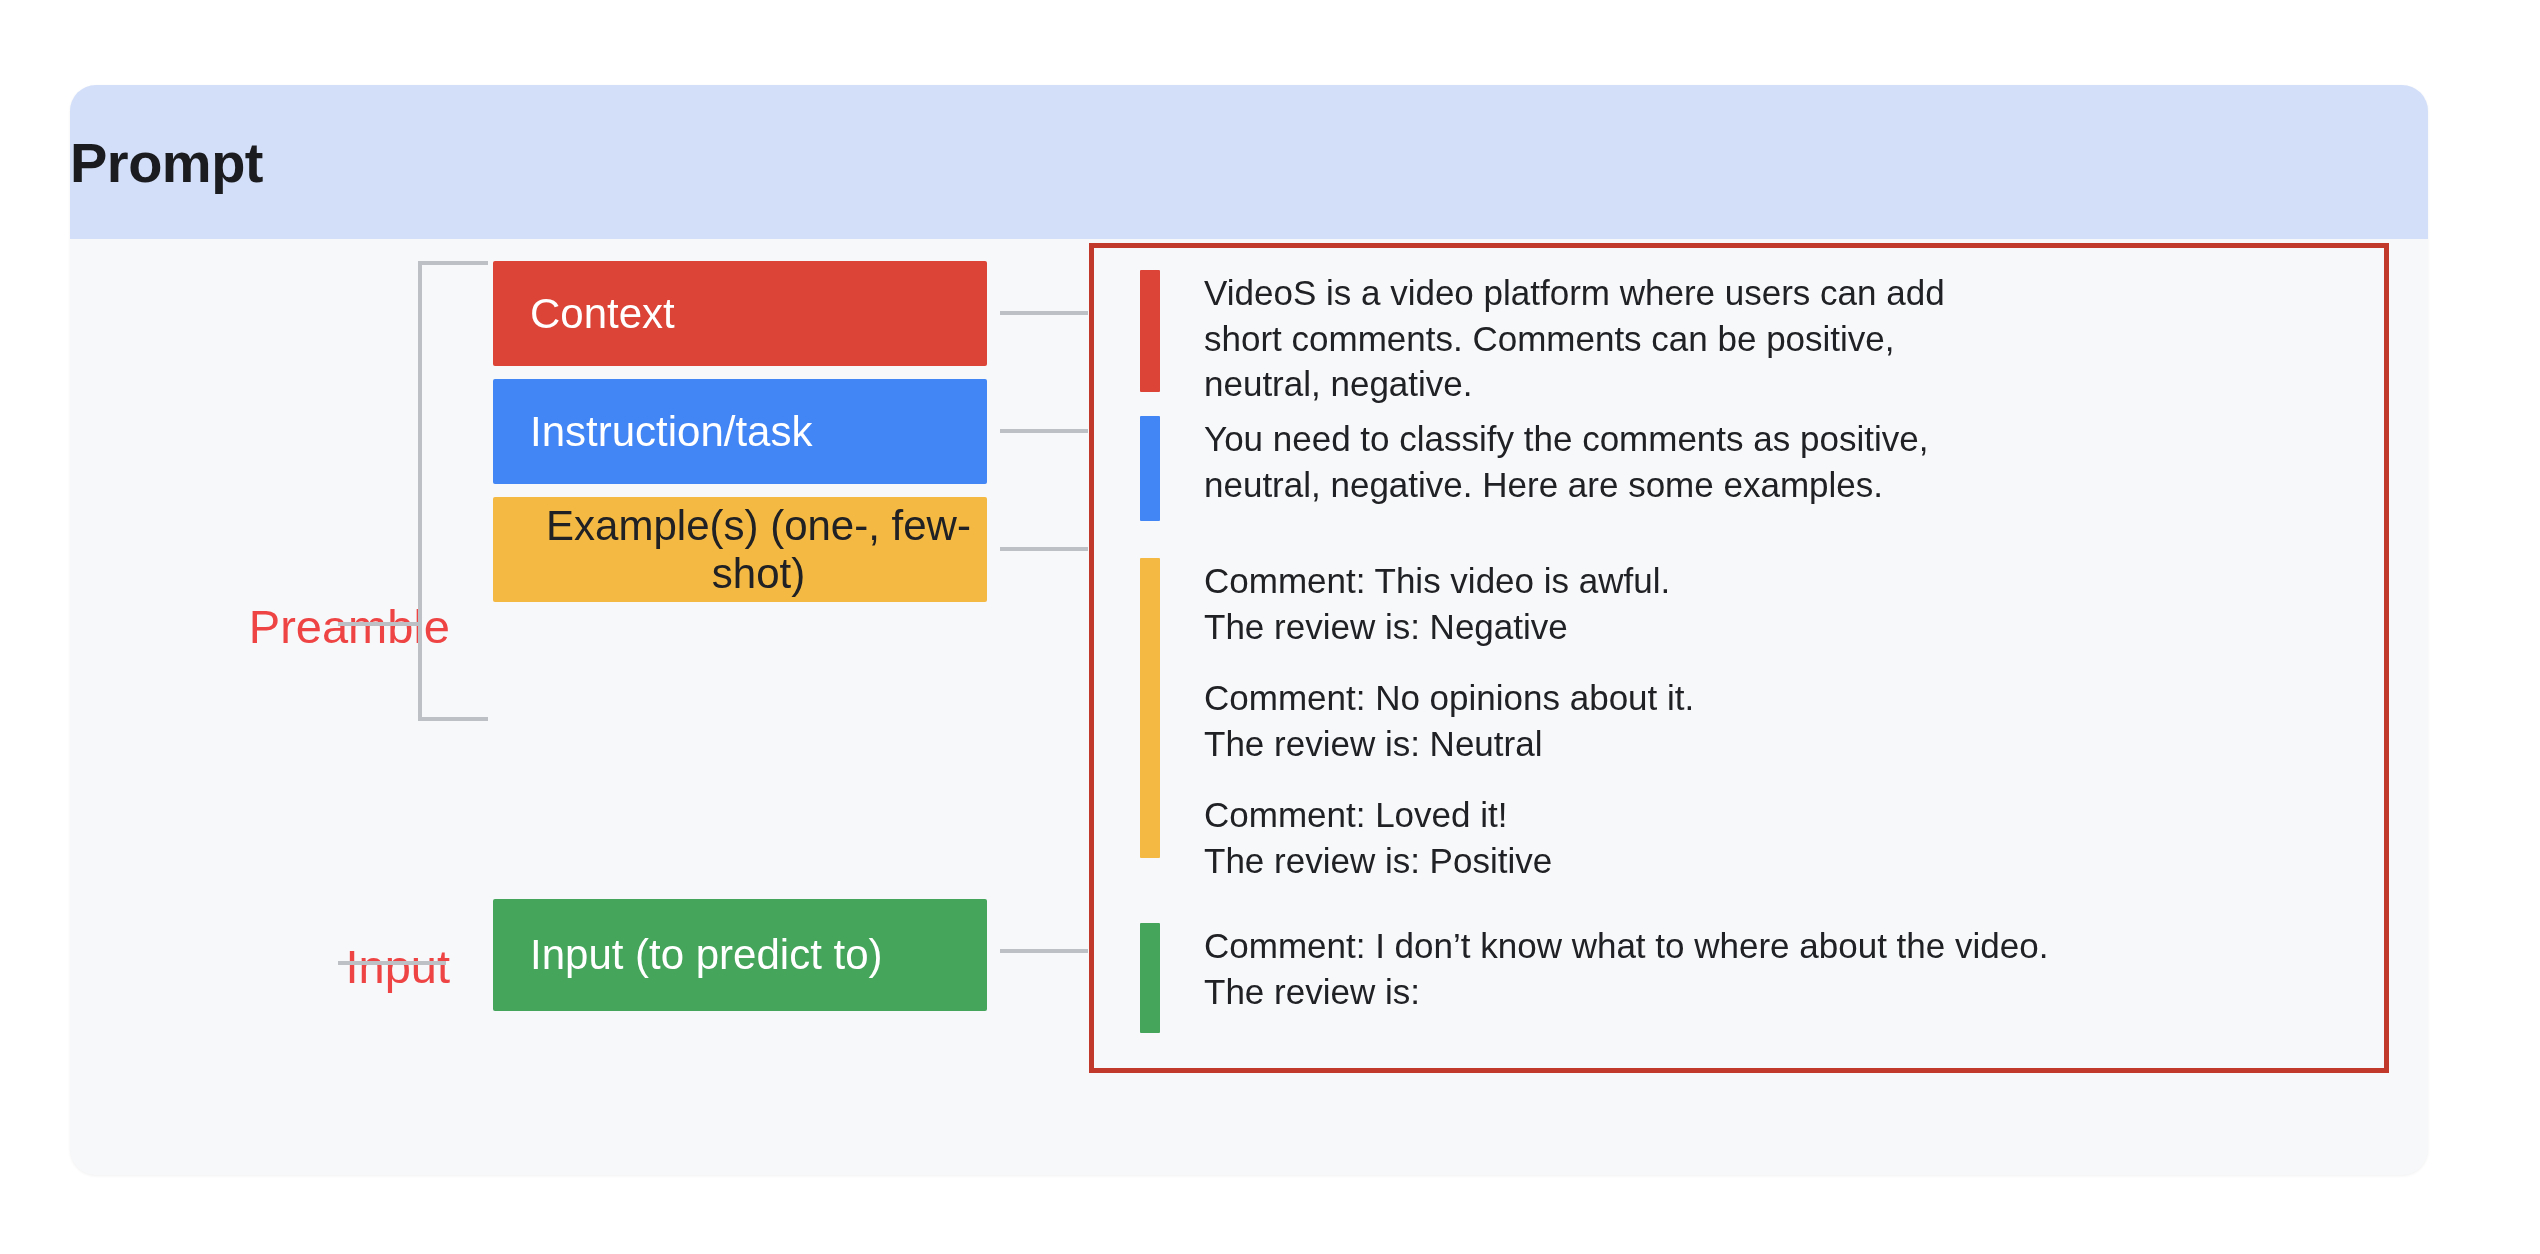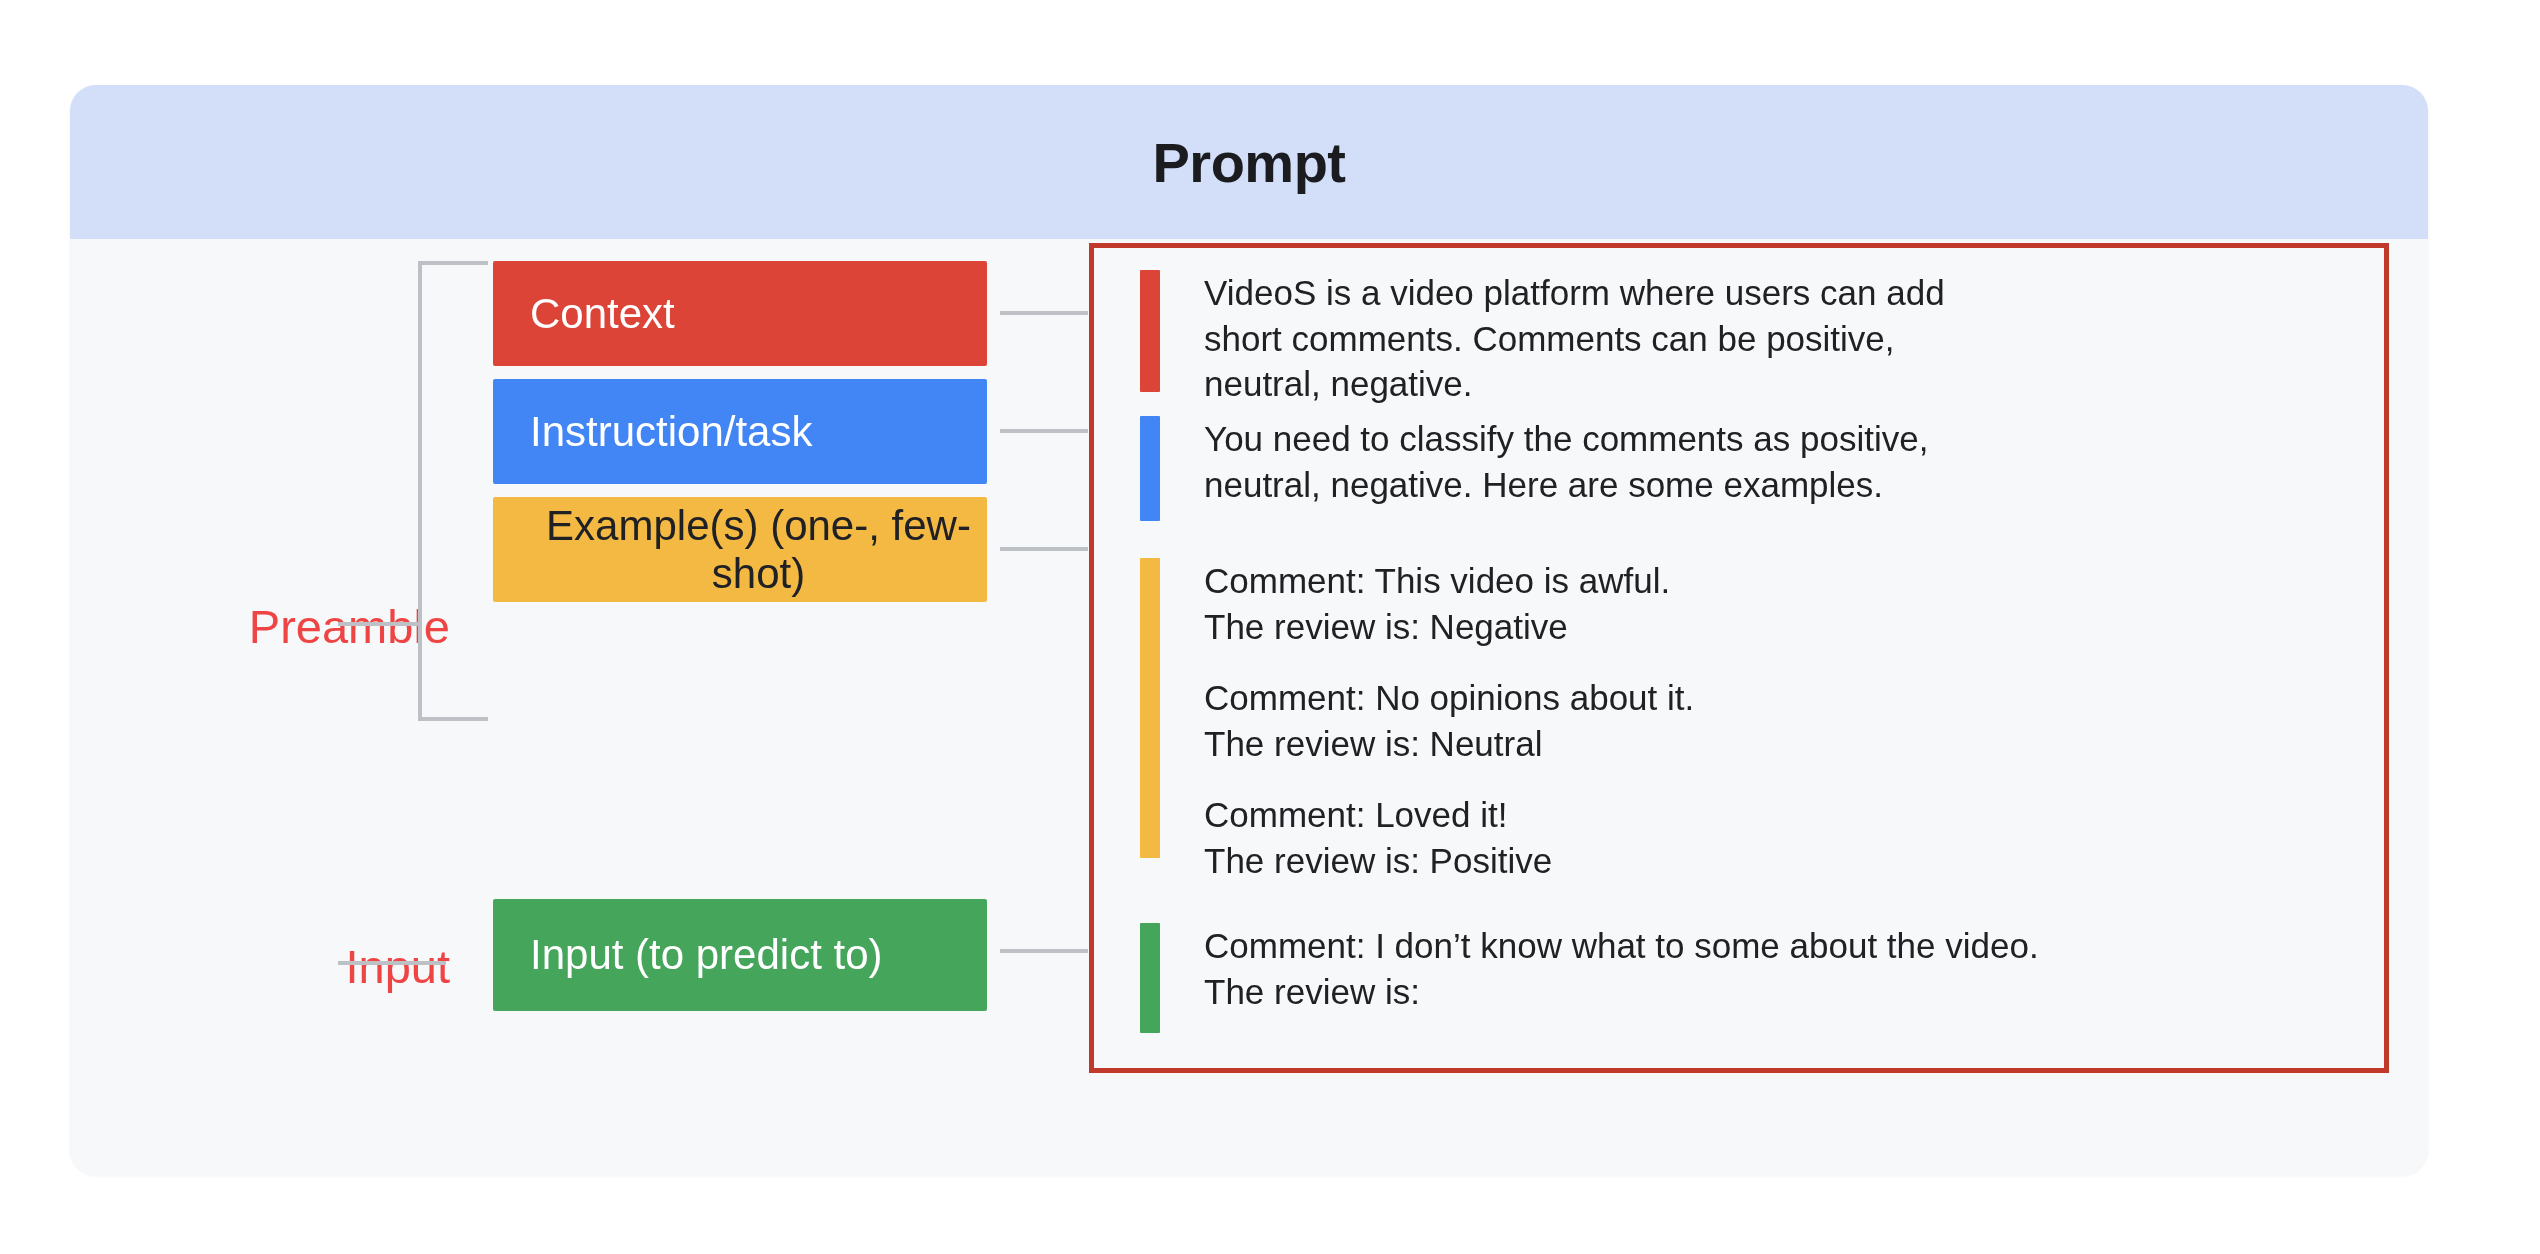--- a/index.html
+++ b/index.html
@@ -28,21 +28,20 @@
   }
 
   #card-header {
     position: absolute;
     left: 0; top: 0;
     width: 100%;
     height: 154px;
     background: #D3DFF9;
     display: flex;
     align-items: center;
-    justify-content: center;
   }
   #card-header-title {
     font-size: 56px;
     font-weight: bold;
     color: #1B1C1F;
     letter-spacing: -0.5px;
   }
 
   #card-body {
     position: absolute;
@@ -257,20 +256,20 @@
 The review is: Negative</div>
           <div>Comment: No opinions about it.
 The review is: Neutral</div>
           <div>Comment: Loved it!
 The review is: Positive</div>
         </div>
       </div>
 
       <div class="panel-row" id="row-input">
         <div class="color-bar"></div>
-        <div class="panel-text">Comment: I don’t know what to some about the video.
+        <div class="panel-text">Comment: I don’t know what to where about the video.
 The review is:</div>
       </div>
 
     </div>
 
   </div>
 </div>
 
 </body></html>

